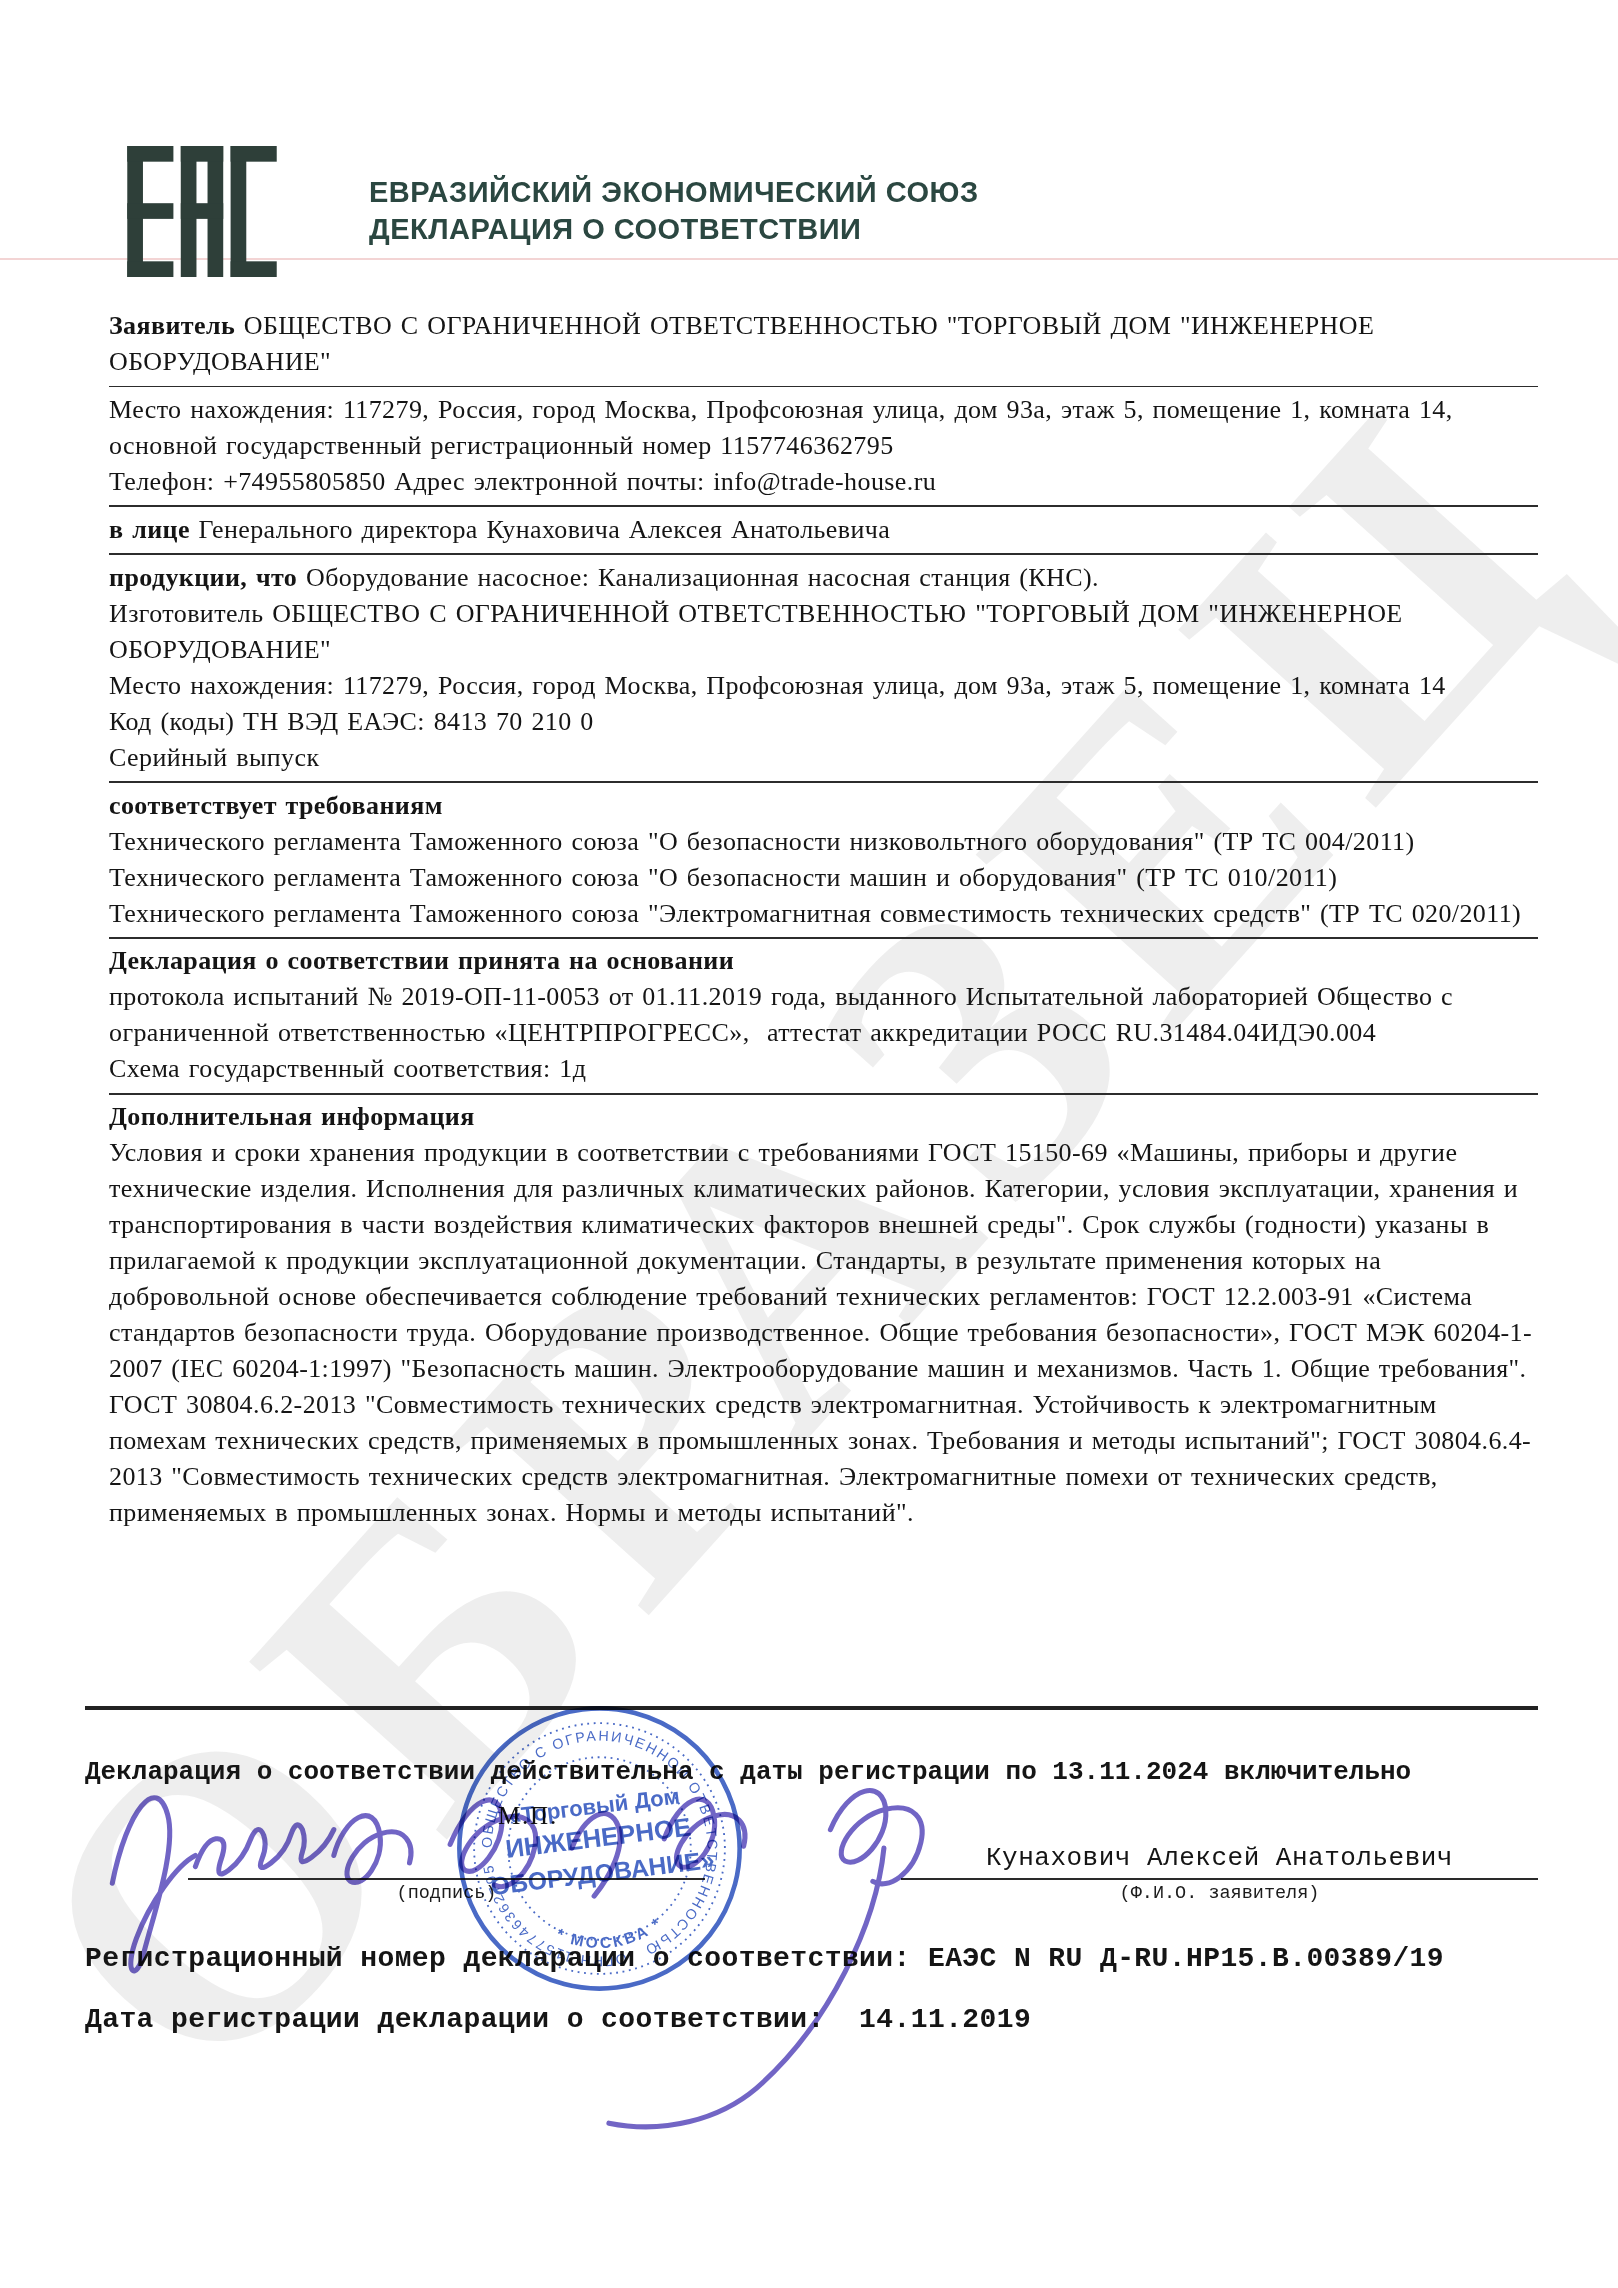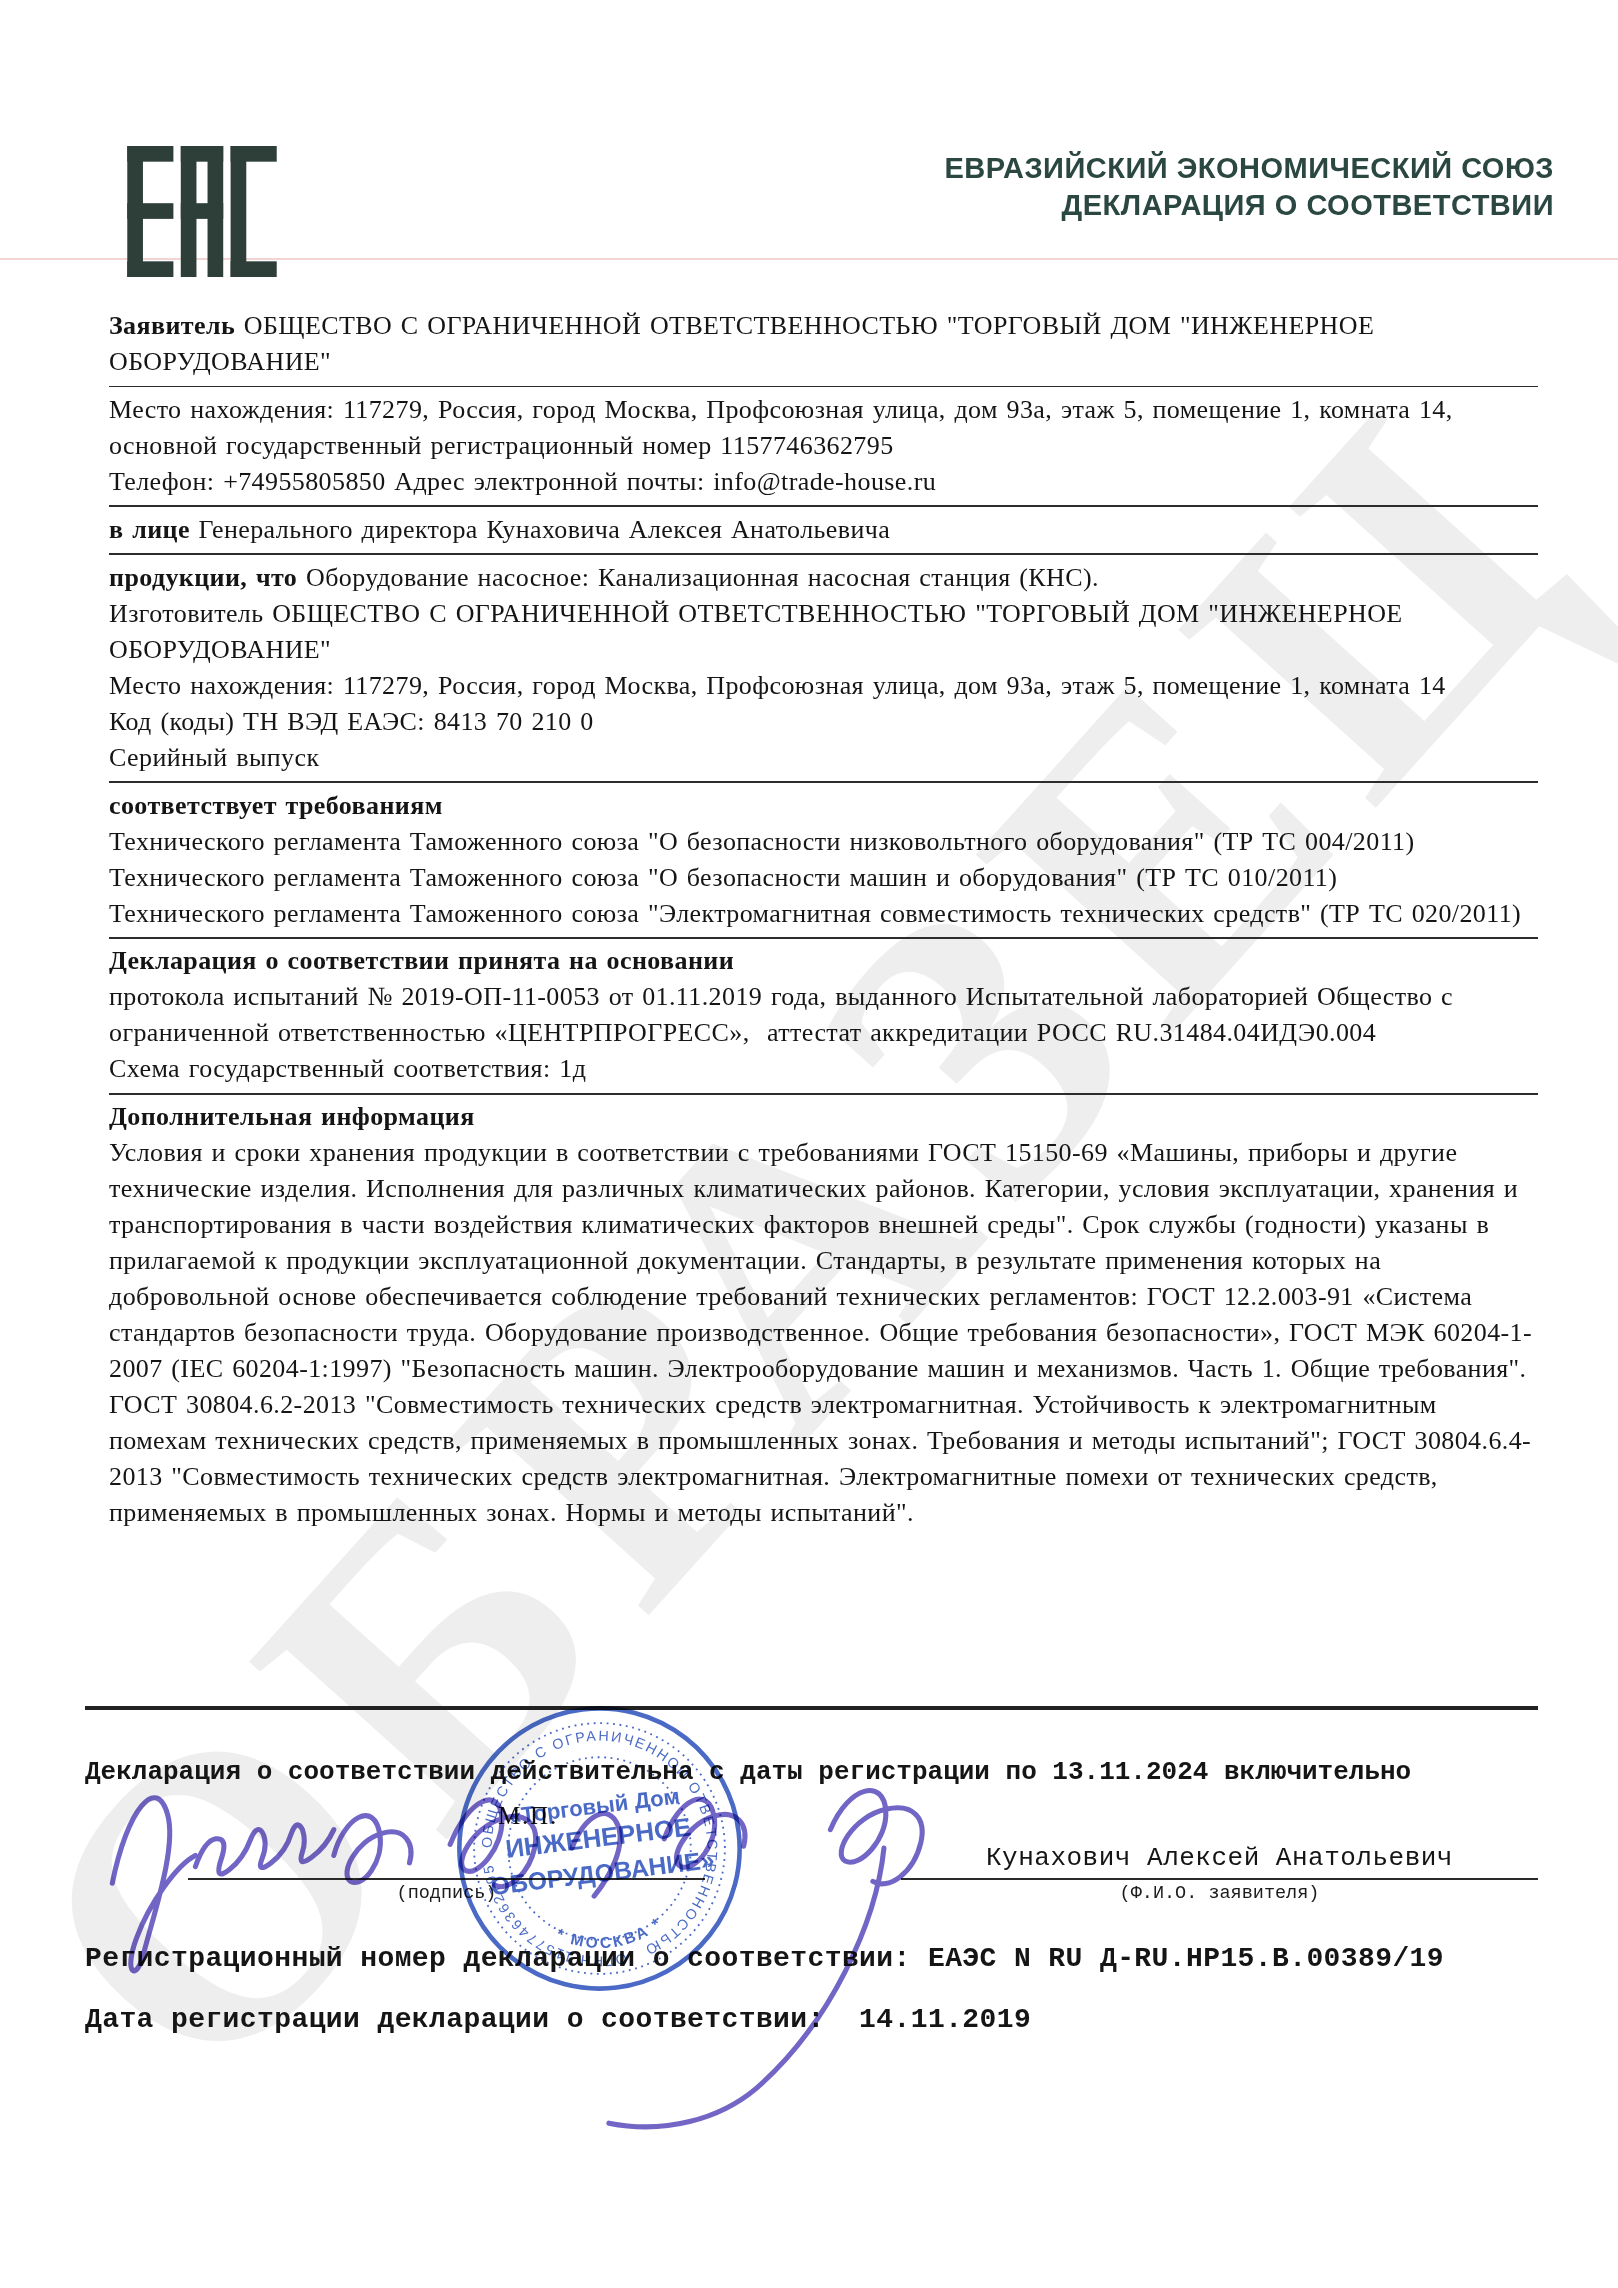--- a/index.html
+++ b/index.html
@@ -17,22 +17,22 @@
     transform:rotate(-48deg);transform-origin:0 0;
     font-family:"Liberation Serif", serif;
     font-weight:bold;font-size:406px;letter-spacing:31px;
     color:rgba(90,90,90,0.10);
     white-space:nowrap;z-index:0;user-select:none;
   }
   .artifact-line{position:absolute;left:0;right:0;top:258px;height:1.8px;background:rgba(228,160,160,0.45);z-index:0;}
   
   .eac-logo{position:absolute;left:127px;top:146px;z-index:1;}
   .title-wrap{
-    position:absolute;left:369px;right:65px;top:150px;z-index:1;
-    text-align:right;font-family:"Liberation Sans", sans-serif;
+    position:absolute;left:369px;right:65px;top:174px;z-index:1;
+    text-align:left;font-family:"Liberation Sans", sans-serif;
     font-weight:bold;font-size:29px;line-height:37px;color:#2b4741;letter-spacing:0.5px;
   }
   
   .content{position:absolute;left:85px;right:81px;top:308px;z-index:1;margin-left:24px;}
   .content p{margin:0;font-size:26px;line-height:36px;letter-spacing:0.4px;word-spacing:1.8px;}
   .b{font-weight:bold;}
   .rule{height:1.8px;background:#2c2c2c;margin:5.5px 0 4.6px 0;}
   .rule-thick{position:absolute;left:85px;right:81px;top:1706px;height:3.7px;background:#222;z-index:1;}
   
   .bottom{position:absolute;left:85px;right:81px;top:1728px;z-index:1;font-family:Liberation Mono, monospace;}

